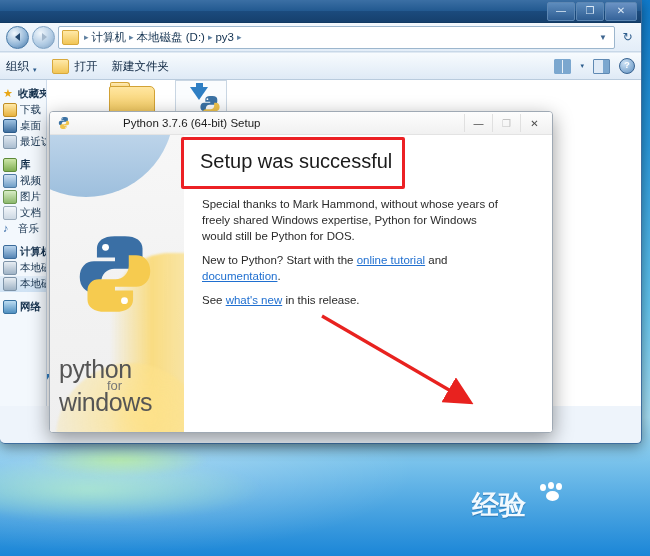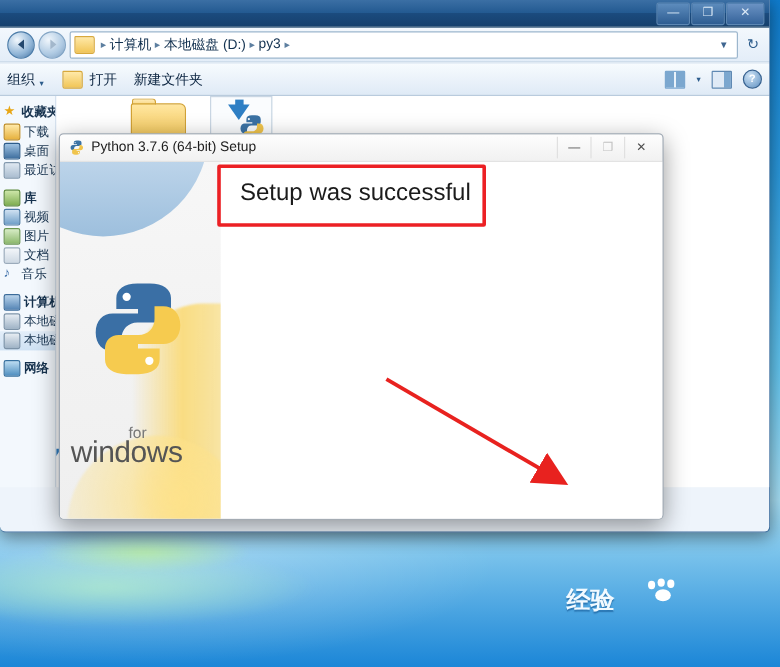--- a/index.html
+++ b/index.html
@@ -21,21 +21,21 @@
   .swoosh2{position:absolute;left:30px;top:443px;width:180px;height:34px;
     background:radial-gradient(ellipse at 50% 50%, rgba(190,240,150,.75), rgba(190,240,150,0) 70%);
     filter:blur(2px);border-radius:50%;}
 
   
   #watermark{position:absolute;left:470px;top:487px;width:170px;text-align:left;
     color:#eaf6ff;user-select:none;}
   #watermark .bd-row{display:flex;align-items:flex-end;gap:2px;}
   #watermark .bd-main{font-size:25px;font-weight:bold;letter-spacing:-.5px;
     color:#f2faff;text-shadow:0 1px 1px rgba(0,60,120,.45);}
-  #watermark .bd-cn{font-size:20px;font-weight:bold;color:#f2faff;
+  #watermark .bd-cn{font-size:27px;font-weight:bold;color:#f2faff;
     text-shadow:0 1px 1px rgba(0,60,120,.45);margin-left:2px;}
   #watermark .paw{position:absolute;left:68px;top:-5px;width:34px;height:20px;}
   #watermark .paw i{position:absolute;background:#fff;border-radius:50%;display:block;}
   #watermark .url{font-size:12.5px;letter-spacing:.2px;color:#eaf6ff;margin-top:1px;
     text-shadow:0 1px 1px rgba(0,60,120,.4);}
 
   
   #explorer{position:absolute;left:0;top:0;width:641px;height:443px;
     border:1px solid #3f6f9f;border-top:none;border-left:none;
     background:#eef4fb;
@@ -136,21 +136,21 @@
   #statusbar{height:22px;background:linear-gradient(180deg,#f4f8fc,#e4edf6);
     border-top:1px solid #c6d6e6;display:flex;align-items:center;gap:6px;padding:0 6px;
     font-size:10.5px;color:#53698035;}
   .stat-txt{color:#7f9ab3;filter:blur(.6px);font-size:10.5px;}
 
   
   #dlg{position:absolute;left:49px;top:111px;width:502px;height:320px;
     background:#f5f5f5;border:1px solid #9fa9b4;border-radius:4px;
     box-shadow:0 6px 20px rgba(0,0,0,.40);overflow:hidden;}
   #dlgtitle{height:22px;background:linear-gradient(180deg,#fdfdfd,#f1f1f1);
-    display:flex;align-items:center;padding:0 4px;border-bottom:1px solid #e3e3e3;}
+    display:flex;align-items:center;padding:0 4px;border-bottom:1px solid #e3e3e3;gap:47px;}
   .dlg-ico{width:14px;height:14px;margin:0 5px 0 3px;position:relative;flex:none;}
   #dlgtitle .t{font-size:11.5px;color:#1c1c1c;}
   .dlgbtns{margin-left:auto;display:flex;}
   .dbtn{width:27px;height:18px;display:flex;align-items:center;justify-content:center;
     font-size:10px;color:#4c4c4c;border-left:1px solid #e0e0e0;}
   .dbtn.dis{color:#c2c2c2;}
   #dlgbody{display:flex;height:calc(320px - 22px);background:#fff;}
   #dlgside{width:134px;position:relative;overflow:hidden;
     background:linear-gradient(180deg,#f7f7f7 0%,#f2f2f2 55%,#efefef 100%);}
   .side-blue{position:absolute;left:-52px;top:-60px;width:176px;height:122px;border-radius:0 0 96px 96px;
@@ -369,35 +369,43 @@
       <div class="side-blue"></div>
       <div class="side-yellowband"></div>
       <div class="side-yellowcirc"></div>
       <svg class="pylogo" viewBox="0 0 100 100">
         <path d="M49.5 6c-13 0-20.5 5.6-20.5 14.4v10.4h21v4.4H25.5C16.2 35.2 9 42 9 53.5S16.2 71.8 25.5 71.8H34V59.6c0-8.9 6.6-15.6 15.5-15.6h19.2c7.7 0 13.3-5.6 13.3-13.2V20.4C82 11.6 74.5 6 61.5 6z" fill="#3a6fa5"></path>
         <circle cx="39" cy="19" r="4" fill="#fff"></circle>
         <path d="M50.5 94c13 0 20.5-5.6 20.5-14.4V69.2H50V64.8h24.5C83.8 64.8 91 58 91 46.5S83.8 28.2 74.5 28.2H66v12.2c0 8.9-6.6 15.6-15.5 15.6H31.3C23.6 56 18 61.6 18 69.2v10.4C18 88.4 25.5 94 38.5 94z" fill="#f6cb4f"></path>
         <circle cx="61" cy="81" r="4" fill="#fff"></circle>
       </svg>
       <div class="sidetext">
+        <div class="l1">python</div>
         <div class="l2">for</div>
         <div class="l3">windows</div>
       </div>
     </div>
 
     <div id="dlgmain"></div>
   </div>
 
   <div id="heading-wrap">
     <h1 id="heading">Setup was successful</h1>
   </div>
   <div id="redbox"></div>
 
-
-
+  <div class="para" id="p1">Special thanks to Mark Hammond, without whose years of freely shared Windows expertise, Python for Windows would still be Python for DOS.</div>
+
+  <div class="para" id="p2">
+    <span>New to Python? Start with the </span><a href="#">online tutorial</a><span> and </span><a href="#">documentation</a><span>.</span>
+  </div>
+
+  <div class="para" id="p3">
+    <span>See </span><a href="#">what's new</a><span> in this release.</span>
+  </div>
 
 </div>
 
 <svg id="arrow">
   <defs>
     <marker id="ah" markerWidth="9" markerHeight="9" refX="7" refY="4.5" orient="auto">
       <path d="M0,0 L9,4.5 L0,9 z" fill="#e8221f"></path>
     </marker>
   </defs>
   <line x1="22" y1="13" x2="168" y2="98" stroke="#e8221f" stroke-width="3.2" marker-end="url(#ah)"></line>

